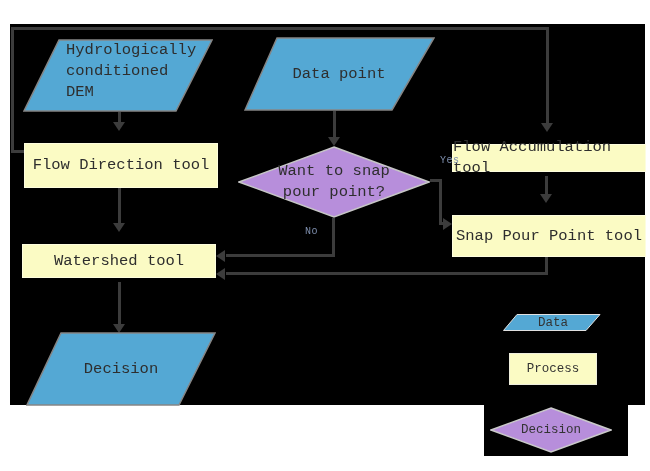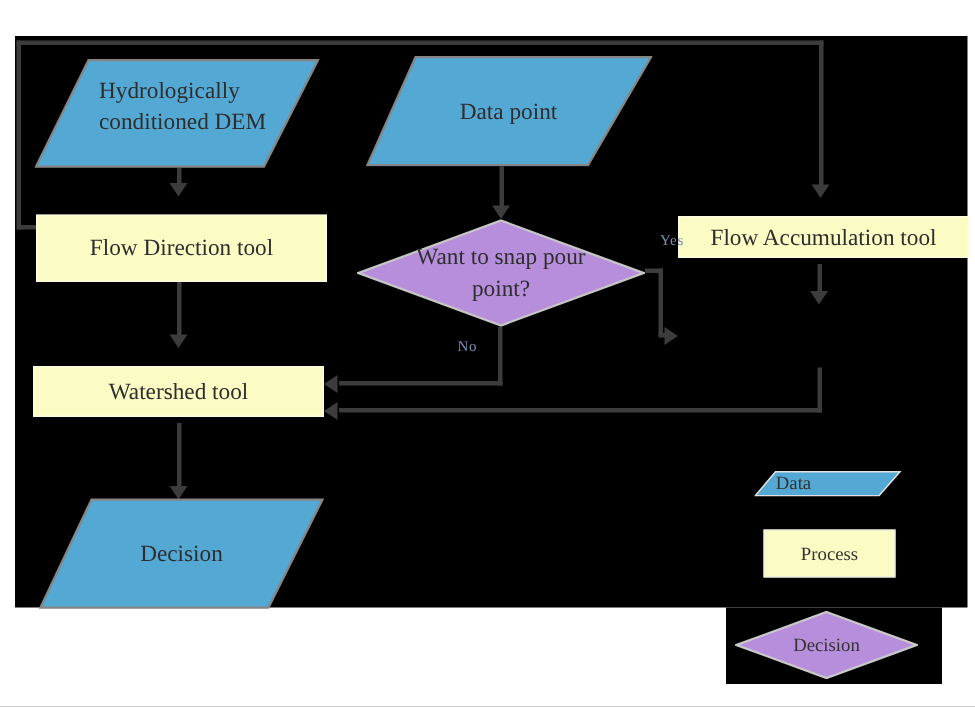--- a/index.html
+++ b/index.html
@@ -1,17 +1,17 @@
 <!DOCTYPE html>
 <html><head>
 <meta charset="utf-8">
 <style>
   html,body{margin:0;padding:0;background:#ffffff;}
   #page{position:relative;width:650px;height:471px;background:#ffffff;overflow:hidden;
-        font-family:Liberation Serif, serif;}
+        font-family:Liberation Mono, monospace;}
   .canvas{position:absolute;background:#000000;}
   .node-label{color:#2e2e2e;font-size:15.5px;line-height:21px;margin-top:12px;}
   .rect-node{position:absolute;background:#fbfbc4;border:1px solid rgba(255,255,255,0.45);
              box-sizing:border-box;display:flex;align-items:center;justify-content:center;}
   .shape-svg{position:absolute;display:block;}
   .shape-label{position:absolute;display:flex;align-items:center;justify-content:center;
                text-align:center;color:#2e2e2e;font-size:15.5px;line-height:21px;}
   .line{position:absolute;background:#3c3c3c;}
   .arrow-down{position:absolute;width:0;height:0;border-left:6px solid transparent;
               border-right:6px solid transparent;border-top:9px solid #3c3c3c;}
@@ -76,20 +76,23 @@
   <div class="shape-label" style="left:264px;top:37px;width:150px;height:74px;">Data point</div>
 
   <div class="rect-node node-label" style="left:24px;top:131px;width:194px;height:45px;">
     <span>Flow Direction tool</span>
   </div>
 
   <div class="rect-node node-label" style="left:452px;top:132px;width:194px;height:28px;">
     <span>Flow Accumulation tool</span>
   </div>
 
+  <div class="rect-node node-label" style="left:452px;top:203px;width:194px;height:42px;">
+    <span>Snap Pour Point tool</span>
+  </div>
 
   <div class="rect-node node-label" style="left:22px;top:232px;width:194px;height:34px;">
     <span>Watershed tool</span>
   </div>
 
   <svg class="shape-svg" style="left:238px;top:146px;" width="192" height="72" viewBox="0 0 192 72">
     <polygon points="96,1 191,36 96,71 1,36" stroke-width="1.5" stroke="#c6c6c6" fill="#b78edb"></polygon>
   </svg>
   <div class="shape-label" style="left:268px;top:146px;width:132px;height:72px;">Want to snap pour point?</div>
 
@@ -97,21 +100,21 @@
   <div class="edge-label" style="left:305px;top:226px;">No</div>
 
   <svg class="shape-svg" style="left:26px;top:332px;" width="190" height="74" viewBox="0 0 190 74">
     <polygon points="35,1 189,1 153,73 1,73" stroke-width="1.5" stroke="#858585" fill="#54a8d4"></polygon>
   </svg>
   <div class="shape-label" style="left:46px;top:332px;width:150px;height:74px;">Decision</div>
 
   <svg class="shape-svg" style="left:503px;top:314px;" width="98" height="17" viewBox="0 0 98 17">
     <polygon points="14,0.5 97,0.5 83,16.5 0.5,16.5" stroke-width="1" stroke="#e0e0e0" fill="#54a8d4"></polygon>
   </svg>
-  <div class="legend-label" style="left:480px;top:314px;width:98px;height:17px;">Data</div>
+  <div class="legend-label" style="left:504px;top:314px;width:98px;height:17px;">Data</div>
 
   <div style="position:absolute;left:509px;top:353px;width:88px;height:32px;background:#fbfbc4;
               border:1px solid #eeeedd;box-sizing:border-box;"></div>
   <div class="legend-label" style="left:509px;top:353px;width:88px;height:32px;">Process</div>
 
   <svg class="shape-svg" style="left:490px;top:407px;" width="122" height="46" viewBox="0 0 122 46">
     <polygon points="61,1 121,23 61,45 1,23" stroke-width="1.5" stroke="#c9c9c9" fill="#b78edb"></polygon>
   </svg>
   <div class="legend-label" style="left:490px;top:407px;width:122px;height:46px;">Decision</div>
 

